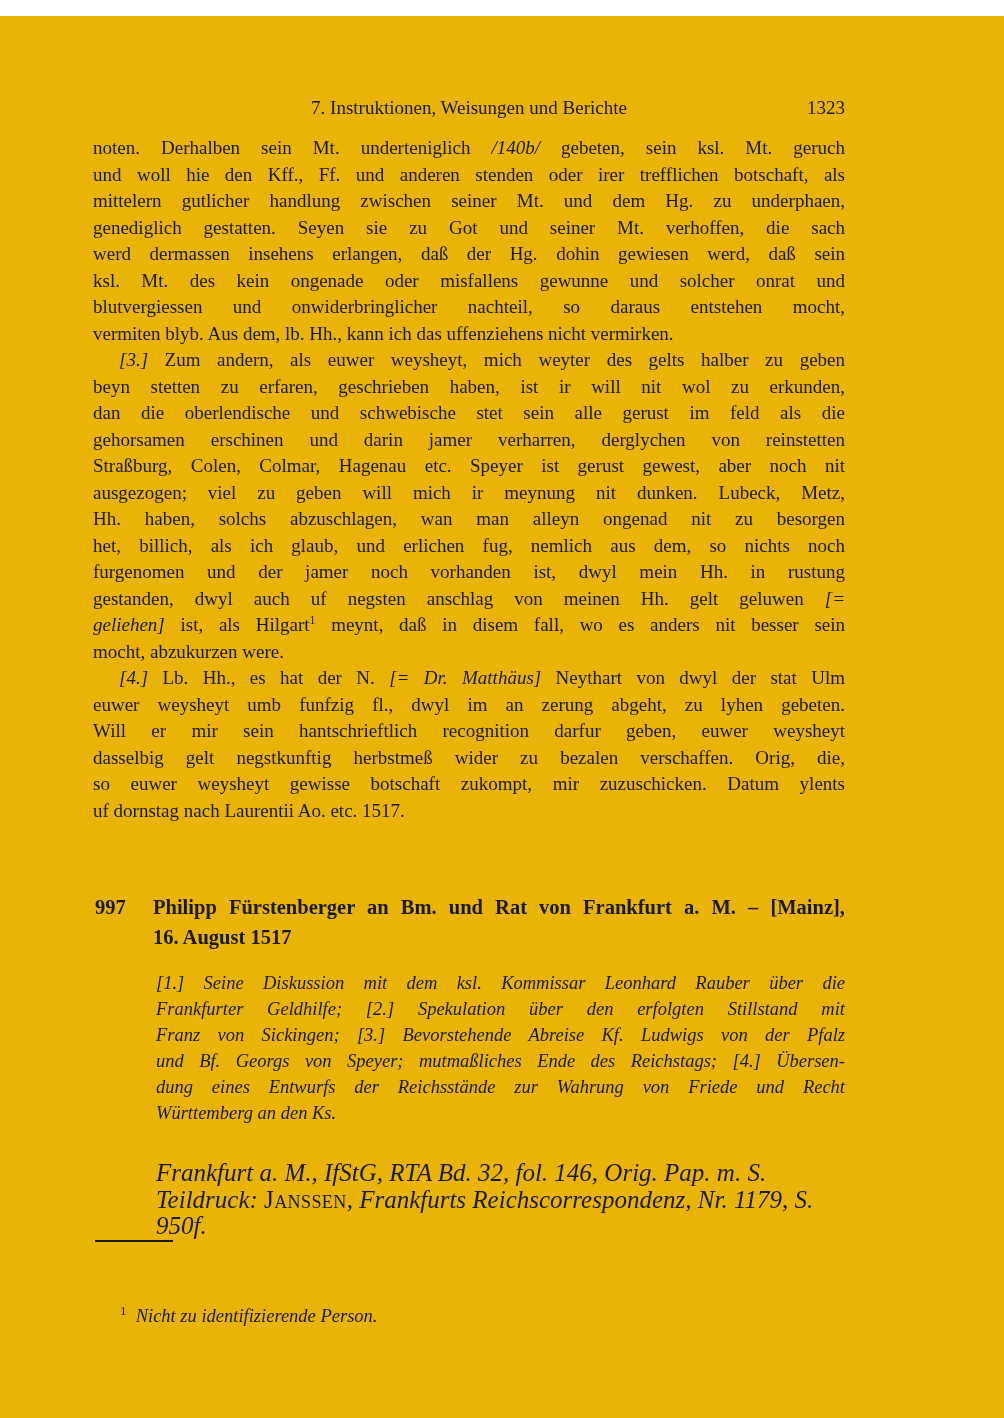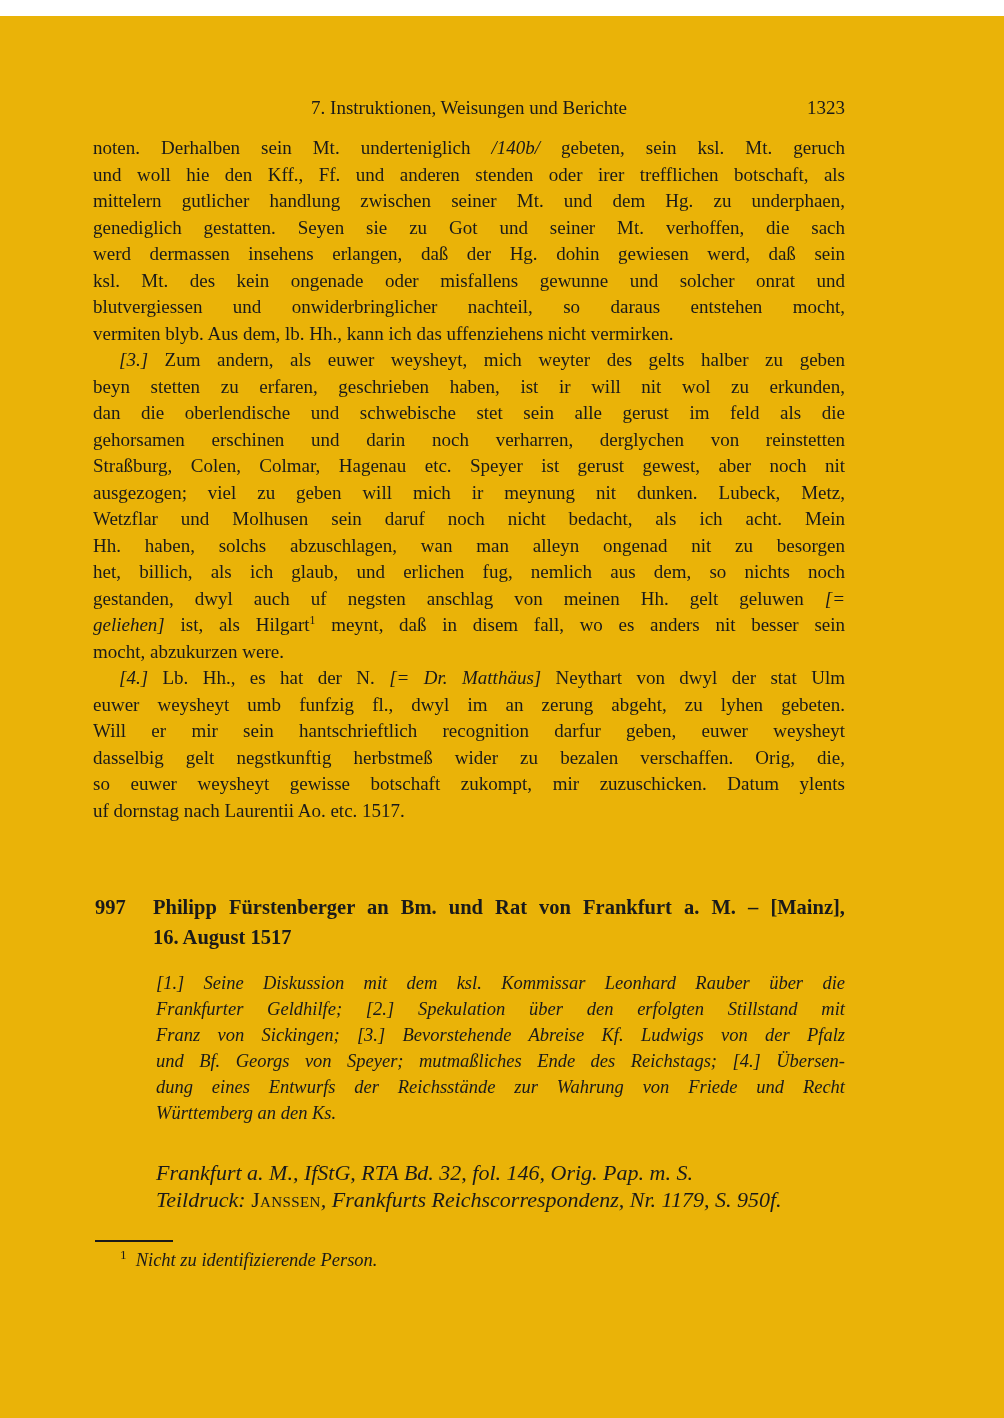--- a/index.html
+++ b/index.html
@@ -44,31 +44,31 @@
   .entry-title .line { min-height: 30px; }
   .entry-summary {
     position: absolute;
     left: 156px; top: 954px; width: 689px;
     font-style: italic; font-size: 18.5px; line-height: 26px;
   }
   .entry-summary .line { min-height: 26px; }
   .entry-source {
     position: absolute;
     left: 156px; top: 1144px; width: 700px;
-    font-size: 22px; line-height: 26px;
+    font-size: 25px; line-height: 26px;
     text-align: left;
   }
   .footnote-rule {
     position: absolute;
     left: 95px; top: 1224px; width: 78px; height: 2px;
     background: #1a1a1a;
   }
   .footnote {
     position: absolute;
-    left: 95px; top: 1231px; width: 750px;
+    left: 95px; top: 1287px; width: 750px;
     font-size: 18.5px; line-height: 26px;
   }
   .footnote .marker {
     font-style: normal;
     vertical-align: super; font-size: 0.72em; line-height: 0;
     margin-left: 25px; margin-right: 9px;
   }
   .footnote .fn-text { font-style: italic; }
 </style>
 </head>
@@ -89,26 +89,26 @@
         <div class="line"><span>genediglich gestatten. Seyen sie zu Got und seiner Mt. verhoffen, die sach</span></div>
         <div class="line"><span>werd dermassen insehens erlangen, daß der Hg. dohin gewiesen werd, daß sein</span></div>
         <div class="line"><span>ksl. Mt. des kein ongenade oder misfallens gewunne und solcher onrat und</span></div>
         <div class="line"><span>blutvergiessen und onwiderbringlicher nachteil, so daraus entstehen mocht,</span></div>
         <div class="line"><span>vermiten blyb. Aus dem, lb. Hh., kann ich das uffenziehens nicht vermirken.</span></div>
       </div>
     <div class="para just indent">
         <div class="line"><span class="i">[3.]</span><span> Zum andern, als euwer weysheyt, mich weyter des gelts halber zu geben</span></div>
         <div class="line"><span>beyn stetten zu erfaren, geschrieben haben, ist ir will nit wol zu erkunden,</span></div>
         <div class="line"><span>dan die oberlendische und schwebische stet sein alle gerust im feld als die</span></div>
-        <div class="line"><span>gehorsamen erschinen und darin noch verharren, derglychen von reinstetten</span></div>
+        <div class="line"><span>gehorsamen erschinen und darin jamer verharren, derglychen von reinstetten</span></div>
         <div class="line"><span>Straßburg, Colen, Colmar, Hagenau etc. Speyer ist gerust gewest, aber noch nit</span></div>
         <div class="line"><span>ausgezogen; viel zu geben will mich ir meynung nit dunken. Lubeck, Metz,</span></div>
-        <div class="line"><span>Wetzflar und Molhusen sein daruf noch nicht bedacht, als ich acht. Mein</span></div>
         <div class="line"><span>Hh. haben, solchs abzuschlagen, wan man alleyn ongenad nit zu besorgen</span></div>
         <div class="line"><span>het, billich, als ich glaub, und erlichen fug, nemlich aus dem, so nichts noch</span></div>
+        <div class="line"><span>furgenomen und der jamer noch vorhanden ist, dwyl mein Hh. in rustung</span></div>
         <div class="line"><span>gestanden, dwyl auch uf negsten anschlag von meinen Hh. gelt geluwen </span><span class="i">[=</span></div>
         <div class="line"><span class="i">geliehen]</span><span> ist, als Hilgart</span><span class="sup">1</span><span> meynt, daß in disem fall, wo es anders nit besser sein</span></div>
         <div class="line"><span>mocht, abzukurzen were.</span></div>
       </div>
     <div class="para just indent">
         <div class="line"><span class="i">[4.]</span><span> Lb. Hh., es hat der N. </span><span class="i">[= Dr. Matthäus]</span><span> Neythart von dwyl der stat Ulm</span></div>
         <div class="line"><span>euwer weysheyt umb funfzig fl., dwyl im an zerung abgeht, zu lyhen gebeten.</span></div>
         <div class="line"><span>Will er mir sein hantschrieftlich recognition darfur geben, euwer weysheyt</span></div>
         <div class="line"><span>dasselbig gelt negstkunftig herbstmeß wider zu bezalen verschaffen. Orig, die,</span></div>
         <div class="line"><span>so euwer weysheyt gewisse botschaft zukompt, mir zuzuschicken. Datum ylents</span></div>

